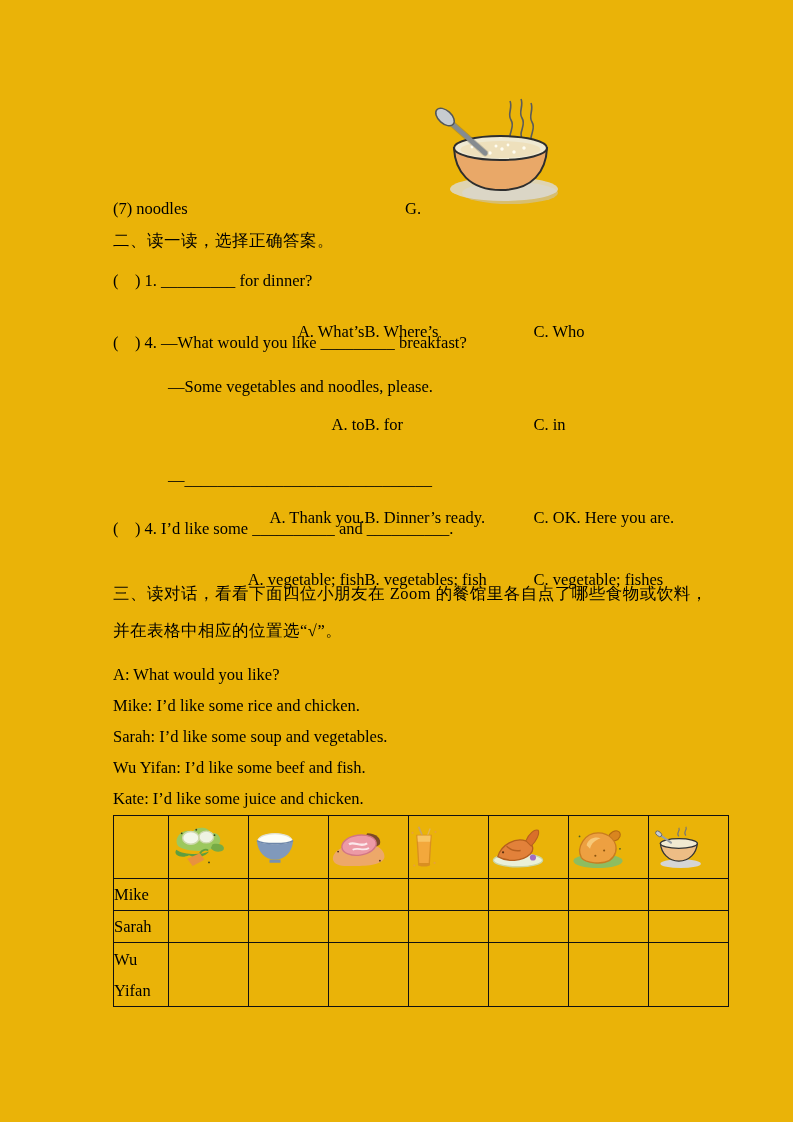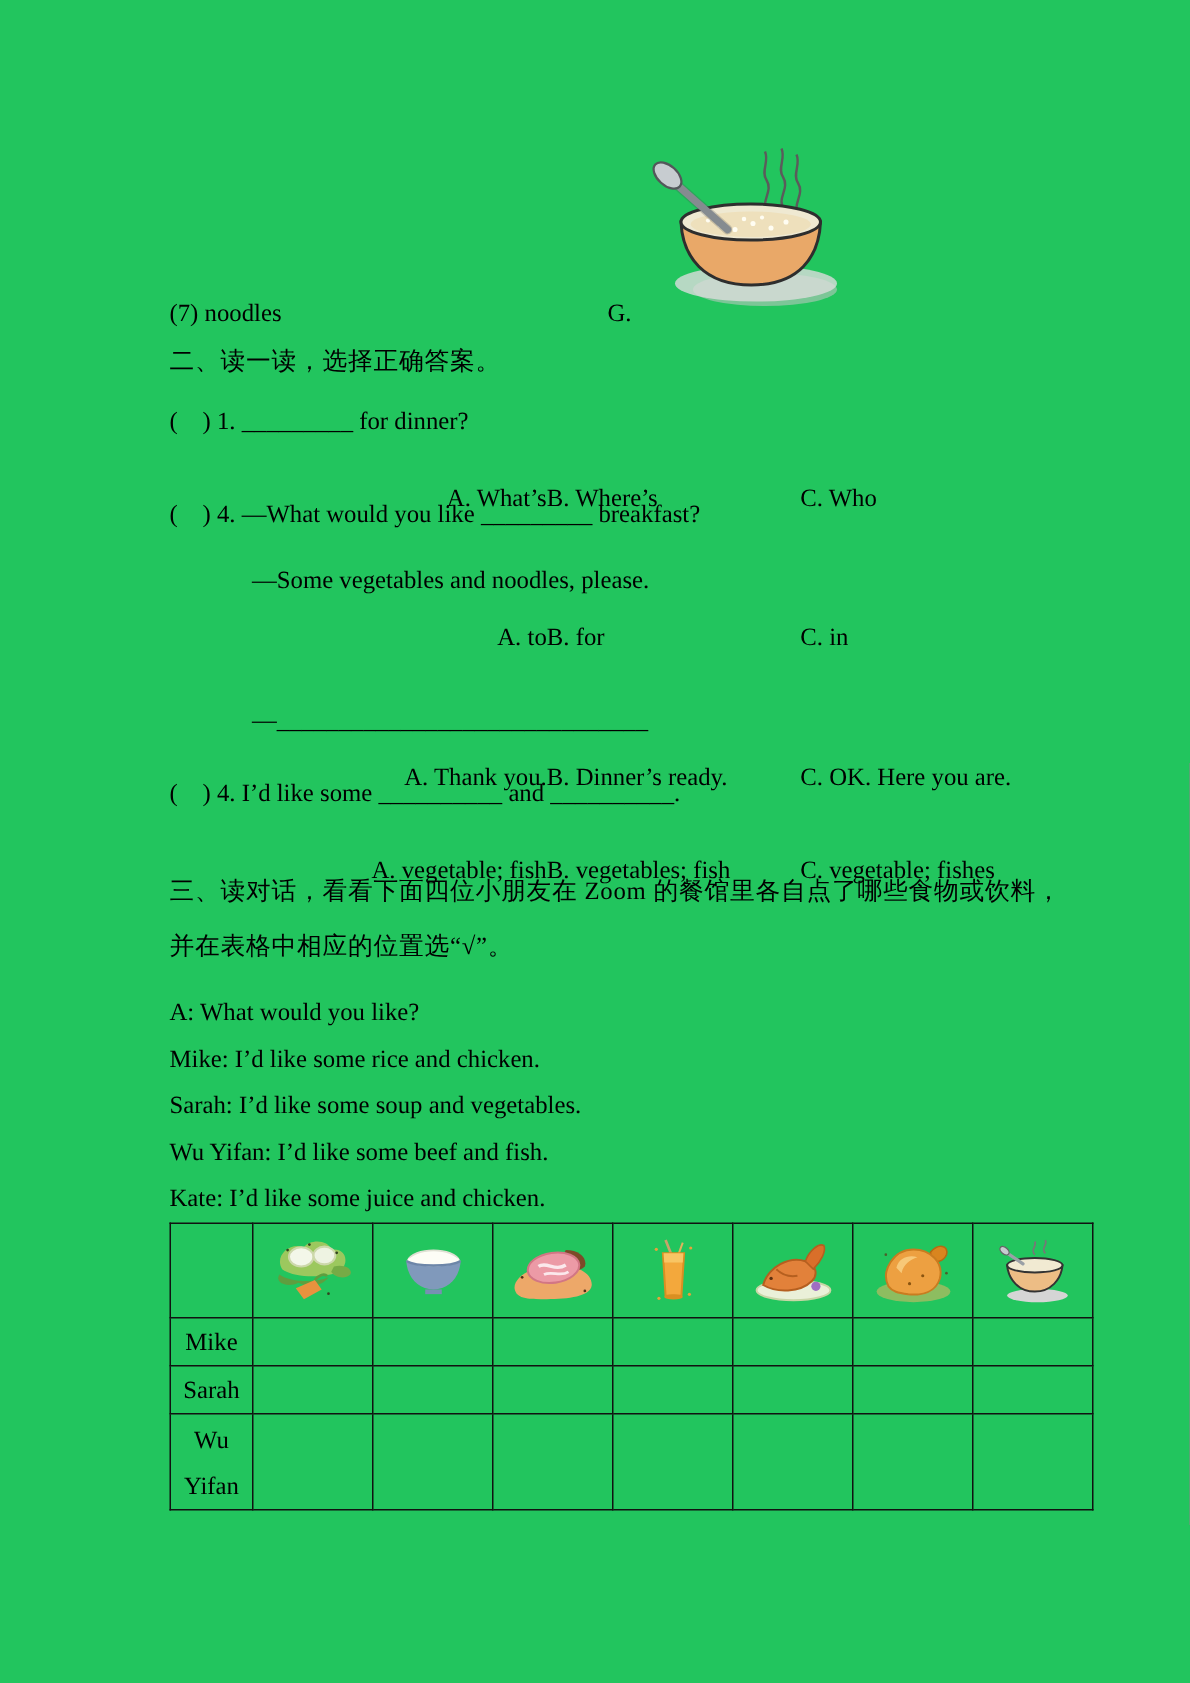--- a/index.html
+++ b/index.html
@@ -1,20 +1,20 @@
 <!DOCTYPE html>
 <html><head>
 <meta charset="utf-8">
 <style>
   html,body{margin:0;padding:0;background:#888;}
   .page{
     position:relative;
     width:793px;height:1122px;
     margin:0 auto;
-    background:#22c55e;
+    background:#eab308;
     font-family:"Liberation Serif","DejaVu Serif",serif;
     color:#000;
     overflow:hidden;
   }
   .line{
     position:absolute;
     left:113px;
     font-size:16.5px;
     line-height:20px;
     white-space:pre;
@@ -28,21 +28,21 @@
   .illu{position:absolute;left:428px;top:96px;width:150px;height:112px;}
   .g-label{position:absolute;left:405px;}
   table.answer{
     position:absolute;left:113px;top:815px;
     border-collapse:collapse;table-layout:fixed;
   }
   table.answer td{
     border:1.5px solid #111;
     padding:0;
     vertical-align:middle;
-    text-align:center;
+    text-align:left;
   }
   td.name-cell{
     text-align:left;
     padding-left:7px;
     font-size:16.5px;
     line-height:31px;
     white-space:normal;
   }
   tr.hdr td{height:62px;}
   tr.r-s td{height:31px;}

